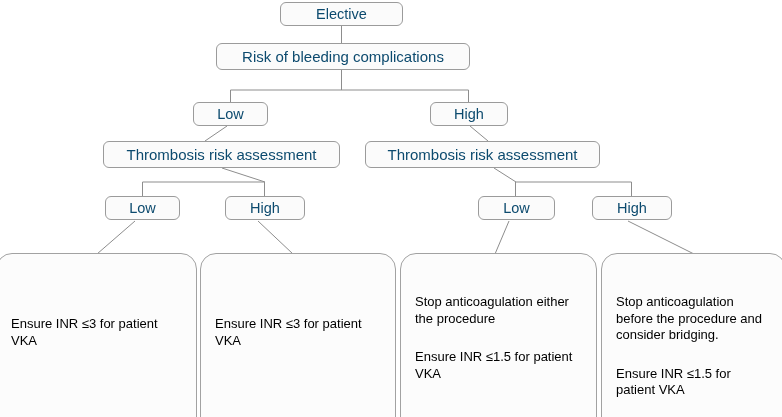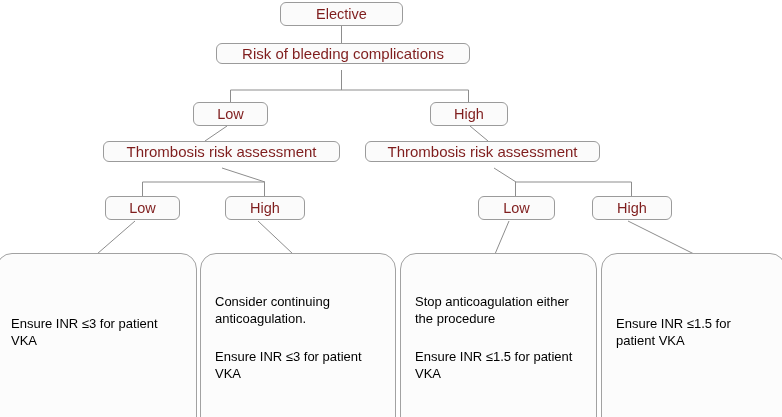--- a/index.html
+++ b/index.html
@@ -25,35 +25,35 @@
     width: 782px;
     height: 417px;
     pointer-events: none;
   }
   .node {
     position: absolute;
     box-sizing: border-box;
     background: #fbfbfb;
     border: 1px solid #9b9b9b;
     border-radius: 6px;
-    color: #7f1d1d;
+    color: #0c4a6e;
     display: flex;
     align-items: center;
     justify-content: center;
     text-align: center;
     z-index: 2;
   }
   .node.small {
     font-size: 14.5px;
     height: 24px;
     line-height: 22px;
   }
   .node.wide {
     font-size: 15px;
-    height: 21px;
+    height: 27px;
     line-height: 25px;
   }
   .leaf {
     position: absolute;
     box-sizing: border-box;
     background: #fcfcfc;
     border: 1px solid #a2a2a2;
     border-radius: 16px;
     color: #000000;
     font-size: 13px;
@@ -145,26 +145,26 @@
 
   <div class="node small" style="left:592px; top:196px; width:80px;">
     <span>High</span>
   </div>
 
   <div class="leaf" style="left:-4px; top:253px; width:201px; height:180px;">
     <p class="gap">Ensure INR ≤3 for patient VKA</p>
   </div>
 
   <div class="leaf" style="left:200px; top:253px; width:196px; height:180px;">
-    <p>Consider continuing anticoagulation.</p>
     <p class="gap">Ensure INR ≤3 for patient VKA</p>
   </div>
 
   <div class="leaf" style="left:400px; top:253px; width:197px; height:180px;">
     <p>Stop anticoagulation either the procedure</p>
     <p class="gap">Ensure INR ≤1.5 for patient VKA</p>
   </div>
 
   <div class="leaf" style="left:601px; top:253px; width:185px; height:180px;">
+    <p>Stop anticoagulation before the procedure and consider bridging.</p>
     <p class="gap">Ensure INR ≤1.5 for patient VKA</p>
   </div>
 
 </div>
 
 </body></html>

